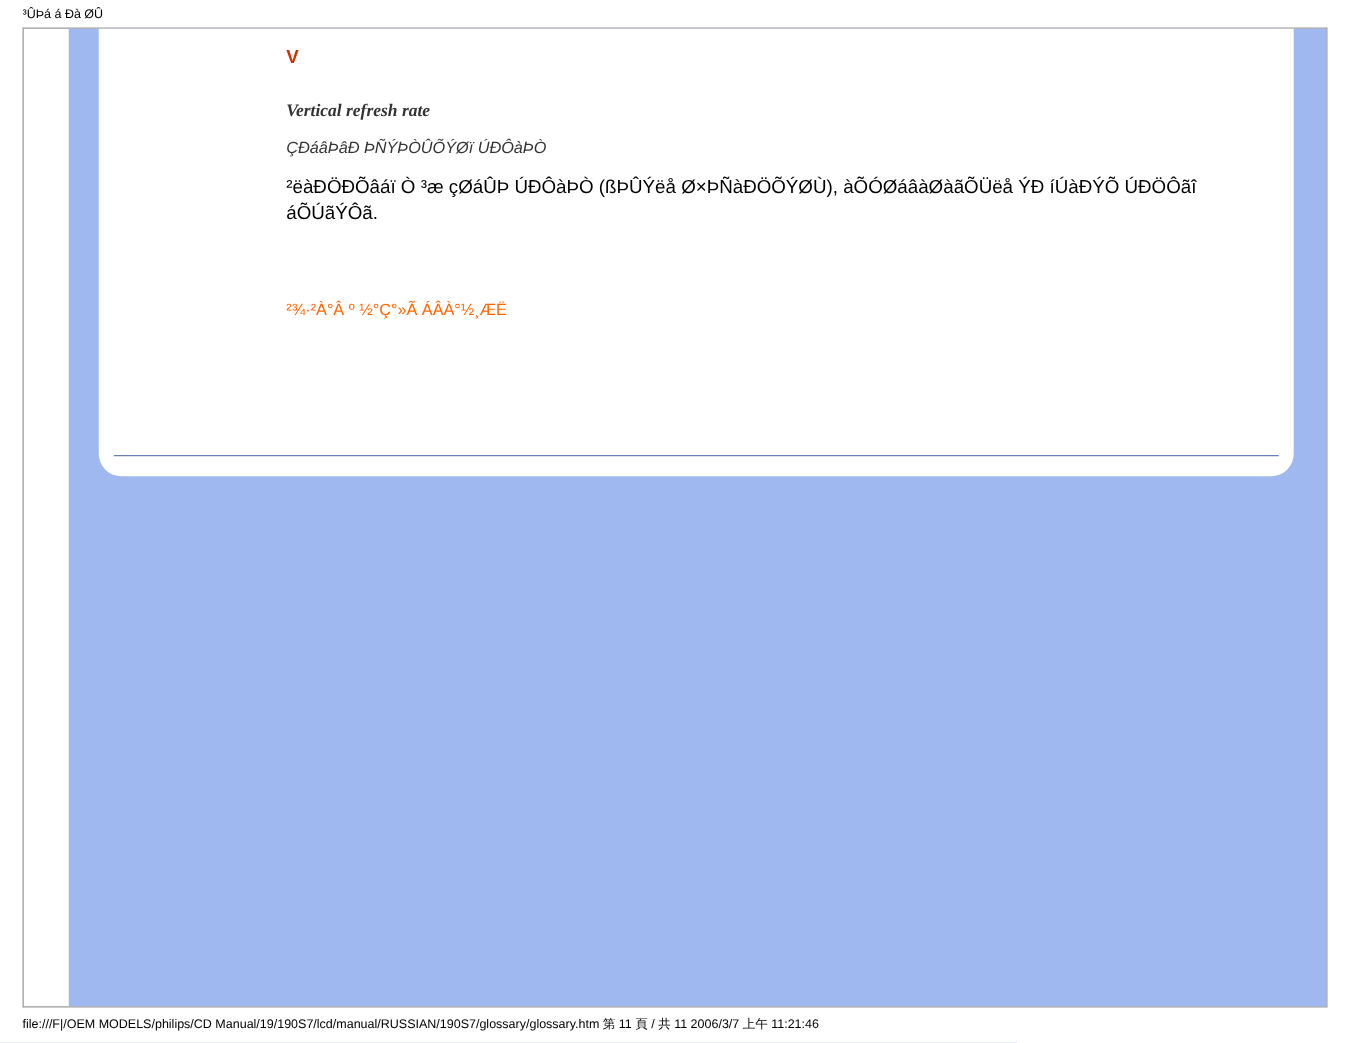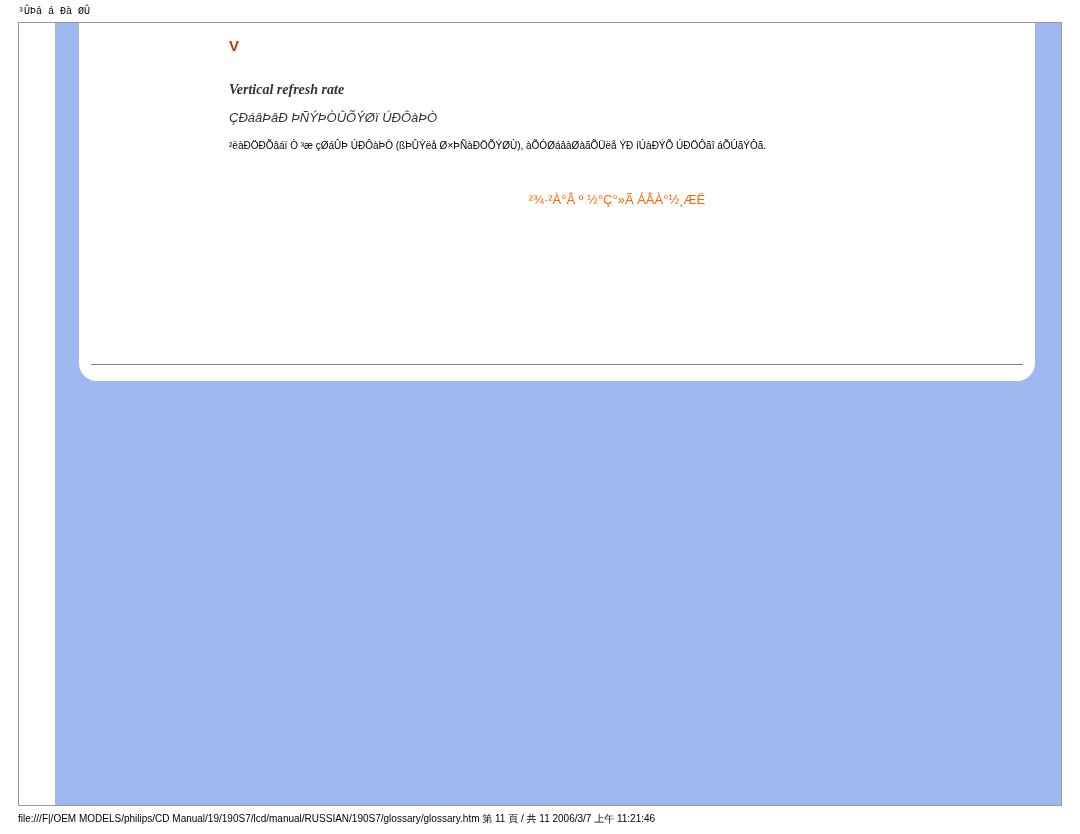--- a/index.html
+++ b/index.html
@@ -13,21 +13,20 @@
     color: #000000;
     overflow: hidden;
     position: relative;
   }
   .top-header {
     position: absolute;
     top: 6px;
     left: 18px;
     font-size: 10px;
     color: #000000;
-    font-family: Liberation Mono, monospace;
   }
   .page-frame {
     position: absolute;
     top: 22px;
     left: 18px;
     right: 18px;
     bottom: 28px;
     border: 1px solid #999999;
     background: #ffffff;
     box-sizing: border-box;
@@ -66,27 +65,27 @@
     font-family: Liberation Serif, serif;
   }
   .term-subtitle {
     font-weight: normal;
     font-style: italic;
     font-size: 13px;
     color: #333333;
     margin-bottom: 14px;
   }
   .term-body {
-    font-size: 10px;
+    font-size: 15px;
     color: #000000;
     line-height: 1.4;
-    margin-bottom: 39px;
+    margin-bottom: 59px;
   }
   .back-link {
-    text-align: center;
+    text-align: left;
     font-size: 13px;
     color: #ff6600;
   }
   .hr-line {
     position: absolute;
     left: 12px;
     right: 12px;
     bottom: 10px;
     border: none;
     border-top: 1px solid #6c7fb8;

